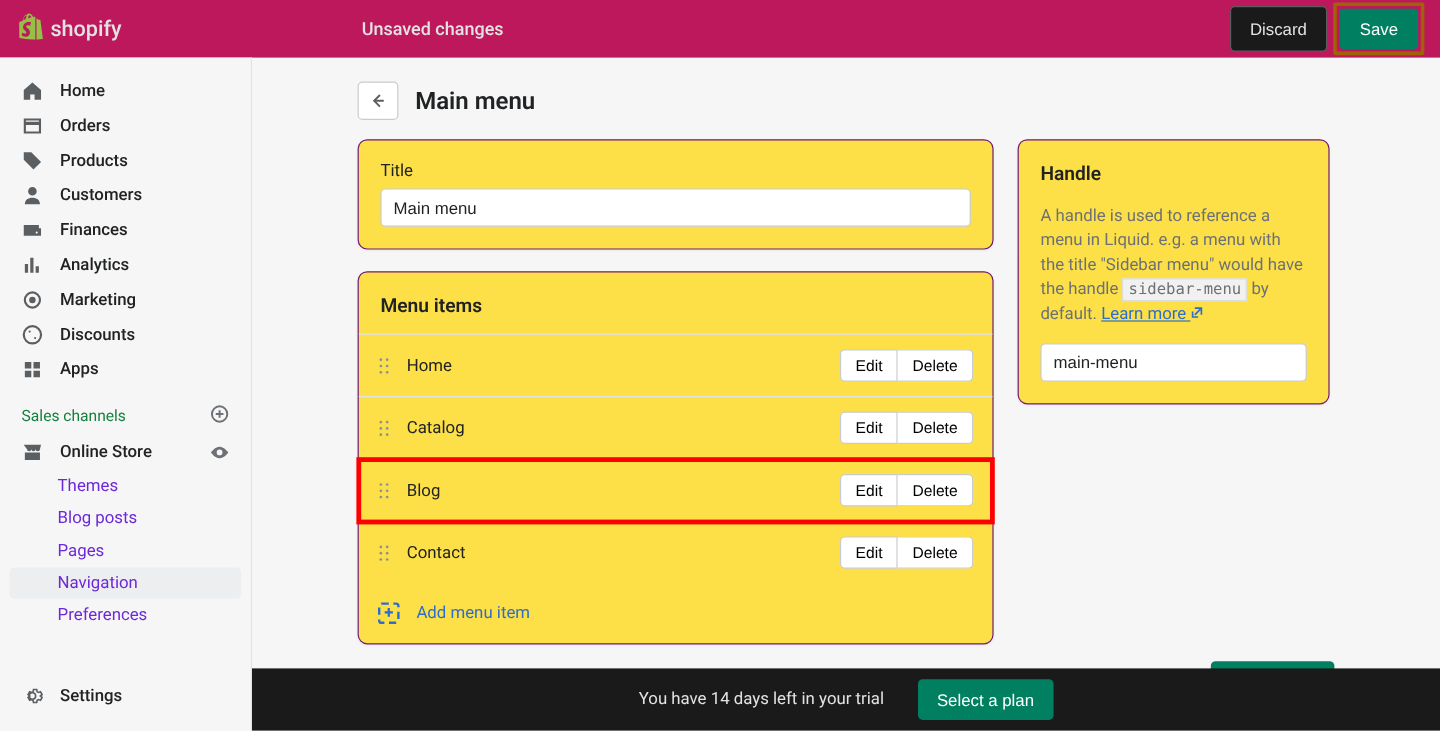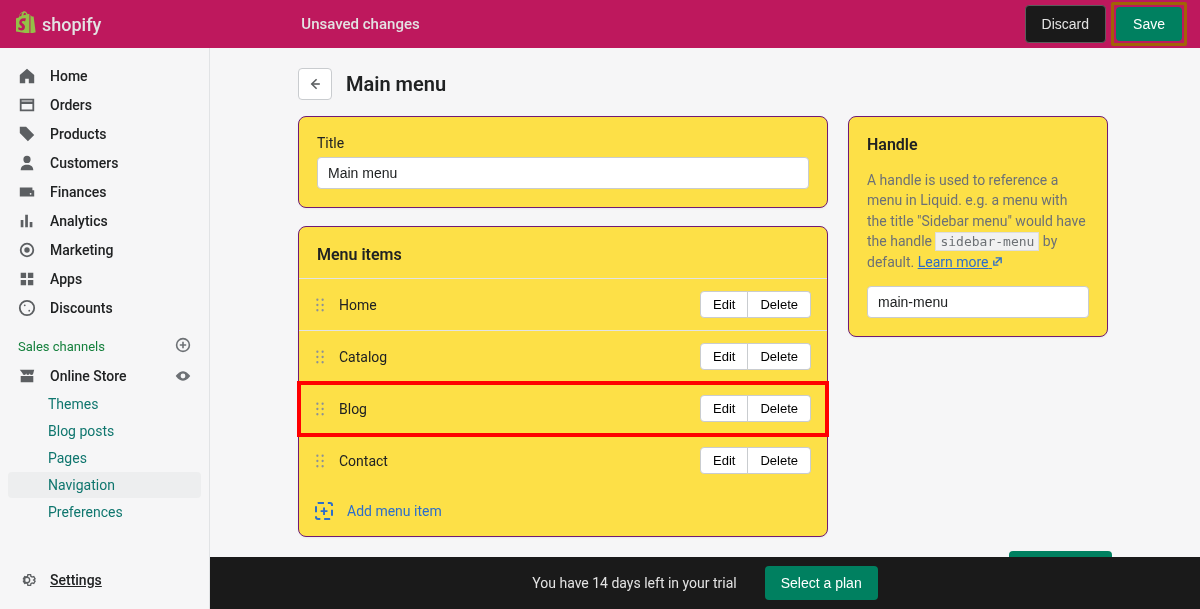--- a/index.html
+++ b/index.html
@@ -18,28 +18,28 @@
 
 
 .layout { display: flex; height: calc(100% - 48px); }
 .sidebar { width: 210px; background: #f6f6f7; border-right: 1px solid #e1e3e5; padding: 14px 8px; display: flex; flex-direction: column; }
 .main { flex: 1; padding: 20px 0 0 0; overflow: auto; }
 
 
 .nav { list-style: none; }
 .nav-item { display: flex; align-items: center; gap: 14px; padding: 5px 10px; border-radius: 4px; cursor: pointer; color: #202223; font-weight: 500; font-size: 14px; margin-bottom: 1px; }
 .nav-item.active { background: #edeeef; color: #008060; }
-.nav-item.sub { padding-left: 40px; font-weight: 400; color: #0f766e; }
+.nav-item.sub { padding-left: 40px; font-weight: 400; color: #6d28d9; }
 .nav-icon { width: 18px; height: 18px; display: inline-flex; align-items: center; justify-content: center; color: #5c5f62; flex: 0 0 18px; }
 .nav-icon svg { width: 18px; height: 18px; fill: currentColor; }
 .channels-header { display: flex; align-items: center; justify-content: space-between; padding: 14px 10px 6px; font-size: 13px; color: #15803d; }
 .channels-header .plus-icon { color: #6d7175; cursor: pointer; }
 .online-store-row { display: flex; align-items: center; }
 .eye-icon { margin-left: auto; color: #6d7175; width: 16px; height: 16px; }
-.sidebar-bottom { margin-top: auto; text-decoration: underline; }
+.sidebar-bottom { margin-top: auto; }
 
 
 .page-header { display: flex; align-items: center; gap: 14px; padding: 0 0 16px 88px; }
 .back-btn { width: 34px; height: 32px; border: 1px solid #c9cccf; background: #fff; border-radius: 4px; display: flex; align-items: center; justify-content: center; cursor: pointer; }
 .page-title { font-size: 20px; font-weight: 600; }
 
 
 .content-row { display: flex; gap: 20px; padding: 0 88px; }
 .col-main { flex: 1; max-width: 530px; display: flex; flex-direction: column; gap: 18px; }
 .col-side { width: 260px; }
@@ -157,33 +157,33 @@
             <svg viewBox="0 0 20 20">
               <circle cx="10" cy="10" r="7" fill="none" stroke="currentColor" stroke-width="2"></circle>
               <circle cx="10" cy="10" r="3"></circle>
             </svg>
           </span>
         <span>Marketing</span>
       </li>
       <li class="nav-item">
         <span class="nav-icon">
             <svg viewBox="0 0 20 20">
-              <path d="M3 3h6v6H3zm8 0h6v6h-6zM3 11h6v6H3zm8 0h6v6h-6z"></path>
-            </svg>
-          </span>
-        <span>Apps</span>
-      </li>
-      <li class="nav-item">
-        <span class="nav-icon">
-            <svg viewBox="0 0 20 20">
               <circle cx="10" cy="10" r="8" fill="none" stroke="currentColor" stroke-width="2"></circle>
               <path d="M7 13l6-6M7.5 8a1 1 0 100-2 1 1 0 000 2zm5 6a1 1 0 100-2 1 1 0 000 2z"></path>
             </svg>
           </span>
         <span>Discounts</span>
+      </li>
+      <li class="nav-item">
+        <span class="nav-icon">
+            <svg viewBox="0 0 20 20">
+              <path d="M3 3h6v6H3zm8 0h6v6h-6zM3 11h6v6H3zm8 0h6v6h-6z"></path>
+            </svg>
+          </span>
+        <span>Apps</span>
       </li>
     </ul>
 
     <div class="channels-header">
       <span>Sales channels</span>
       <span class="plus-icon">
         <svg width="16" height="16" viewBox="0 0 20 20" fill="currentColor">
             <circle cx="10" cy="10" r="8" fill="none" stroke="currentColor" stroke-width="2"></circle>
             <path d="M10 6v8M6 10h8" stroke="currentColor" stroke-width="2"></path>
           </svg>

